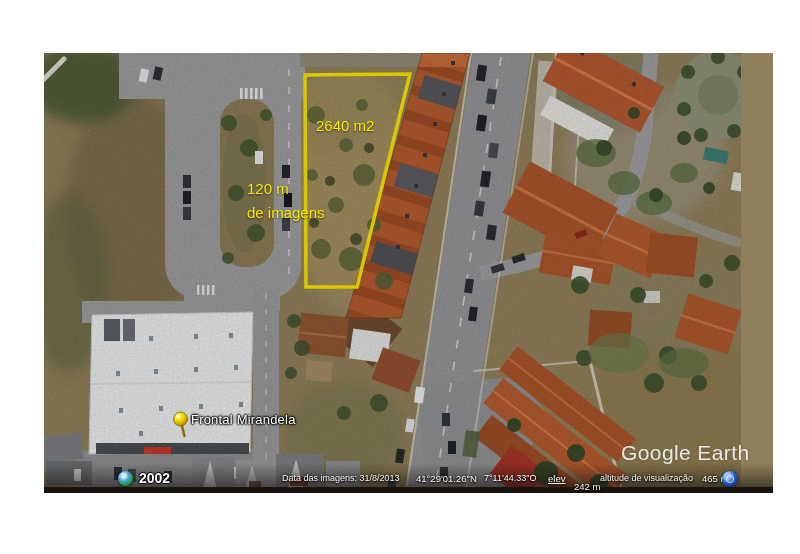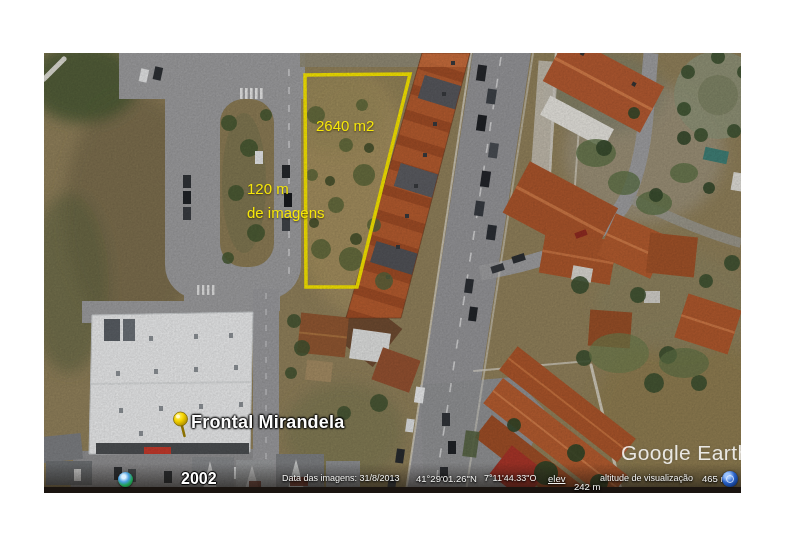--- a/index.html
+++ b/index.html
@@ -1,30 +1,30 @@
 <!DOCTYPE html>
 <html><head>
 <meta charset="utf-8">
 <style>
   html,body{margin:0;padding:0;background:#ffffff;}
   .frame{position:relative;width:800px;height:554px;background:#ffffff;overflow:hidden;
          font-family:"Liberation Sans",sans-serif;}
   .map{position:absolute;left:44px;top:53px;width:697px;height:440px;overflow:hidden;
-       background:#8f7f5a;cursor:default;}
+       background:#8f7f5a;cursor:default;padding-left:32px;}
   .map svg.scene{position:absolute;left:0;top:0;display:block;}
 
   
   .anno{position:absolute;color:#f6e70b;font-size:15px;font-weight:500;
         text-shadow:0 1px 2px rgba(45,35,0,.8);white-space:nowrap;}
   .anno-area{left:272px;top:64px;}
   .anno-front{left:203px;top:124px;line-height:24px;}
 
   
   .placemark-pin{position:absolute;left:128px;top:358px;width:18px;height:27px;}
-  .placemark-label{position:absolute;left:147px;top:359px;color:#fdfdfd;font-size:18px;font-weight:bold;
+  .placemark-label{position:absolute;left:147px;top:359px;color:#fdfdfd;font-size:13px;font-weight:normal;
         letter-spacing:.2px;white-space:nowrap;
         text-shadow:-1px 0 2px #000,1px 0 2px #000,0 -1px 2px #000,0 1px 2px #000;}
 
   
   .watermark{position:absolute;left:577px;top:388px;font-size:21px;color:rgba(255,255,255,.85);
         letter-spacing:.4px;text-shadow:0 0 3px rgba(60,60,60,.35);white-space:nowrap;}
 
   
   .statusband{position:absolute;left:0;right:0;top:410px;height:24px;
         background:linear-gradient(rgba(20,16,12,0),rgba(20,16,12,.55));}
@@ -39,22 +39,22 @@
         background:radial-gradient(circle at 35% 30%,#9cc4ff 0 18%,#2a62c8 45%,#0b2f74 80%);
         box-shadow:0 0 2px rgba(0,0,0,.8);}
   .eye-icon::after{content:"";position:absolute;left:4px;top:4px;width:8px;height:8px;border-radius:50%;
         border:1.5px solid rgba(230,240,255,.85);box-sizing:border-box;}
 
   
   .history-chip{position:absolute;left:74px;top:417px;display:flex;align-items:center;gap:6px;}
   .globe-icon{width:15px;height:15px;border-radius:50%;
         background:radial-gradient(circle at 38% 32%,#d9f0ff 0 14%,#4a9ede 38%,#1f9e52 62%,#0c5e2e 90%);
         box-shadow:0 1px 2px rgba(0,0,0,.7);}
-  .history-year{color:#fff;font-size:16px;font-weight:bold;
-        text-shadow:-1px 0 1px #000,1px 0 1px #000,0 -1px 1px #000,0 1px 1px #000;margin-left:42px;}
+  .history-year{color:#fff;font-size:14px;font-weight:bold;
+        text-shadow:-1px 0 1px #000,1px 0 1px #000,0 -1px 1px #000,0 1px 1px #000;}
 </style>
 </head>
 <body>
 
 <div class="frame">
   <div class="map">
 
     <svg class="scene" width="697" height="440" viewBox="0 0 697 440">
       <defs>
         <filter id="soft" x="-30%" y="-30%" width="160%" height="160%">

